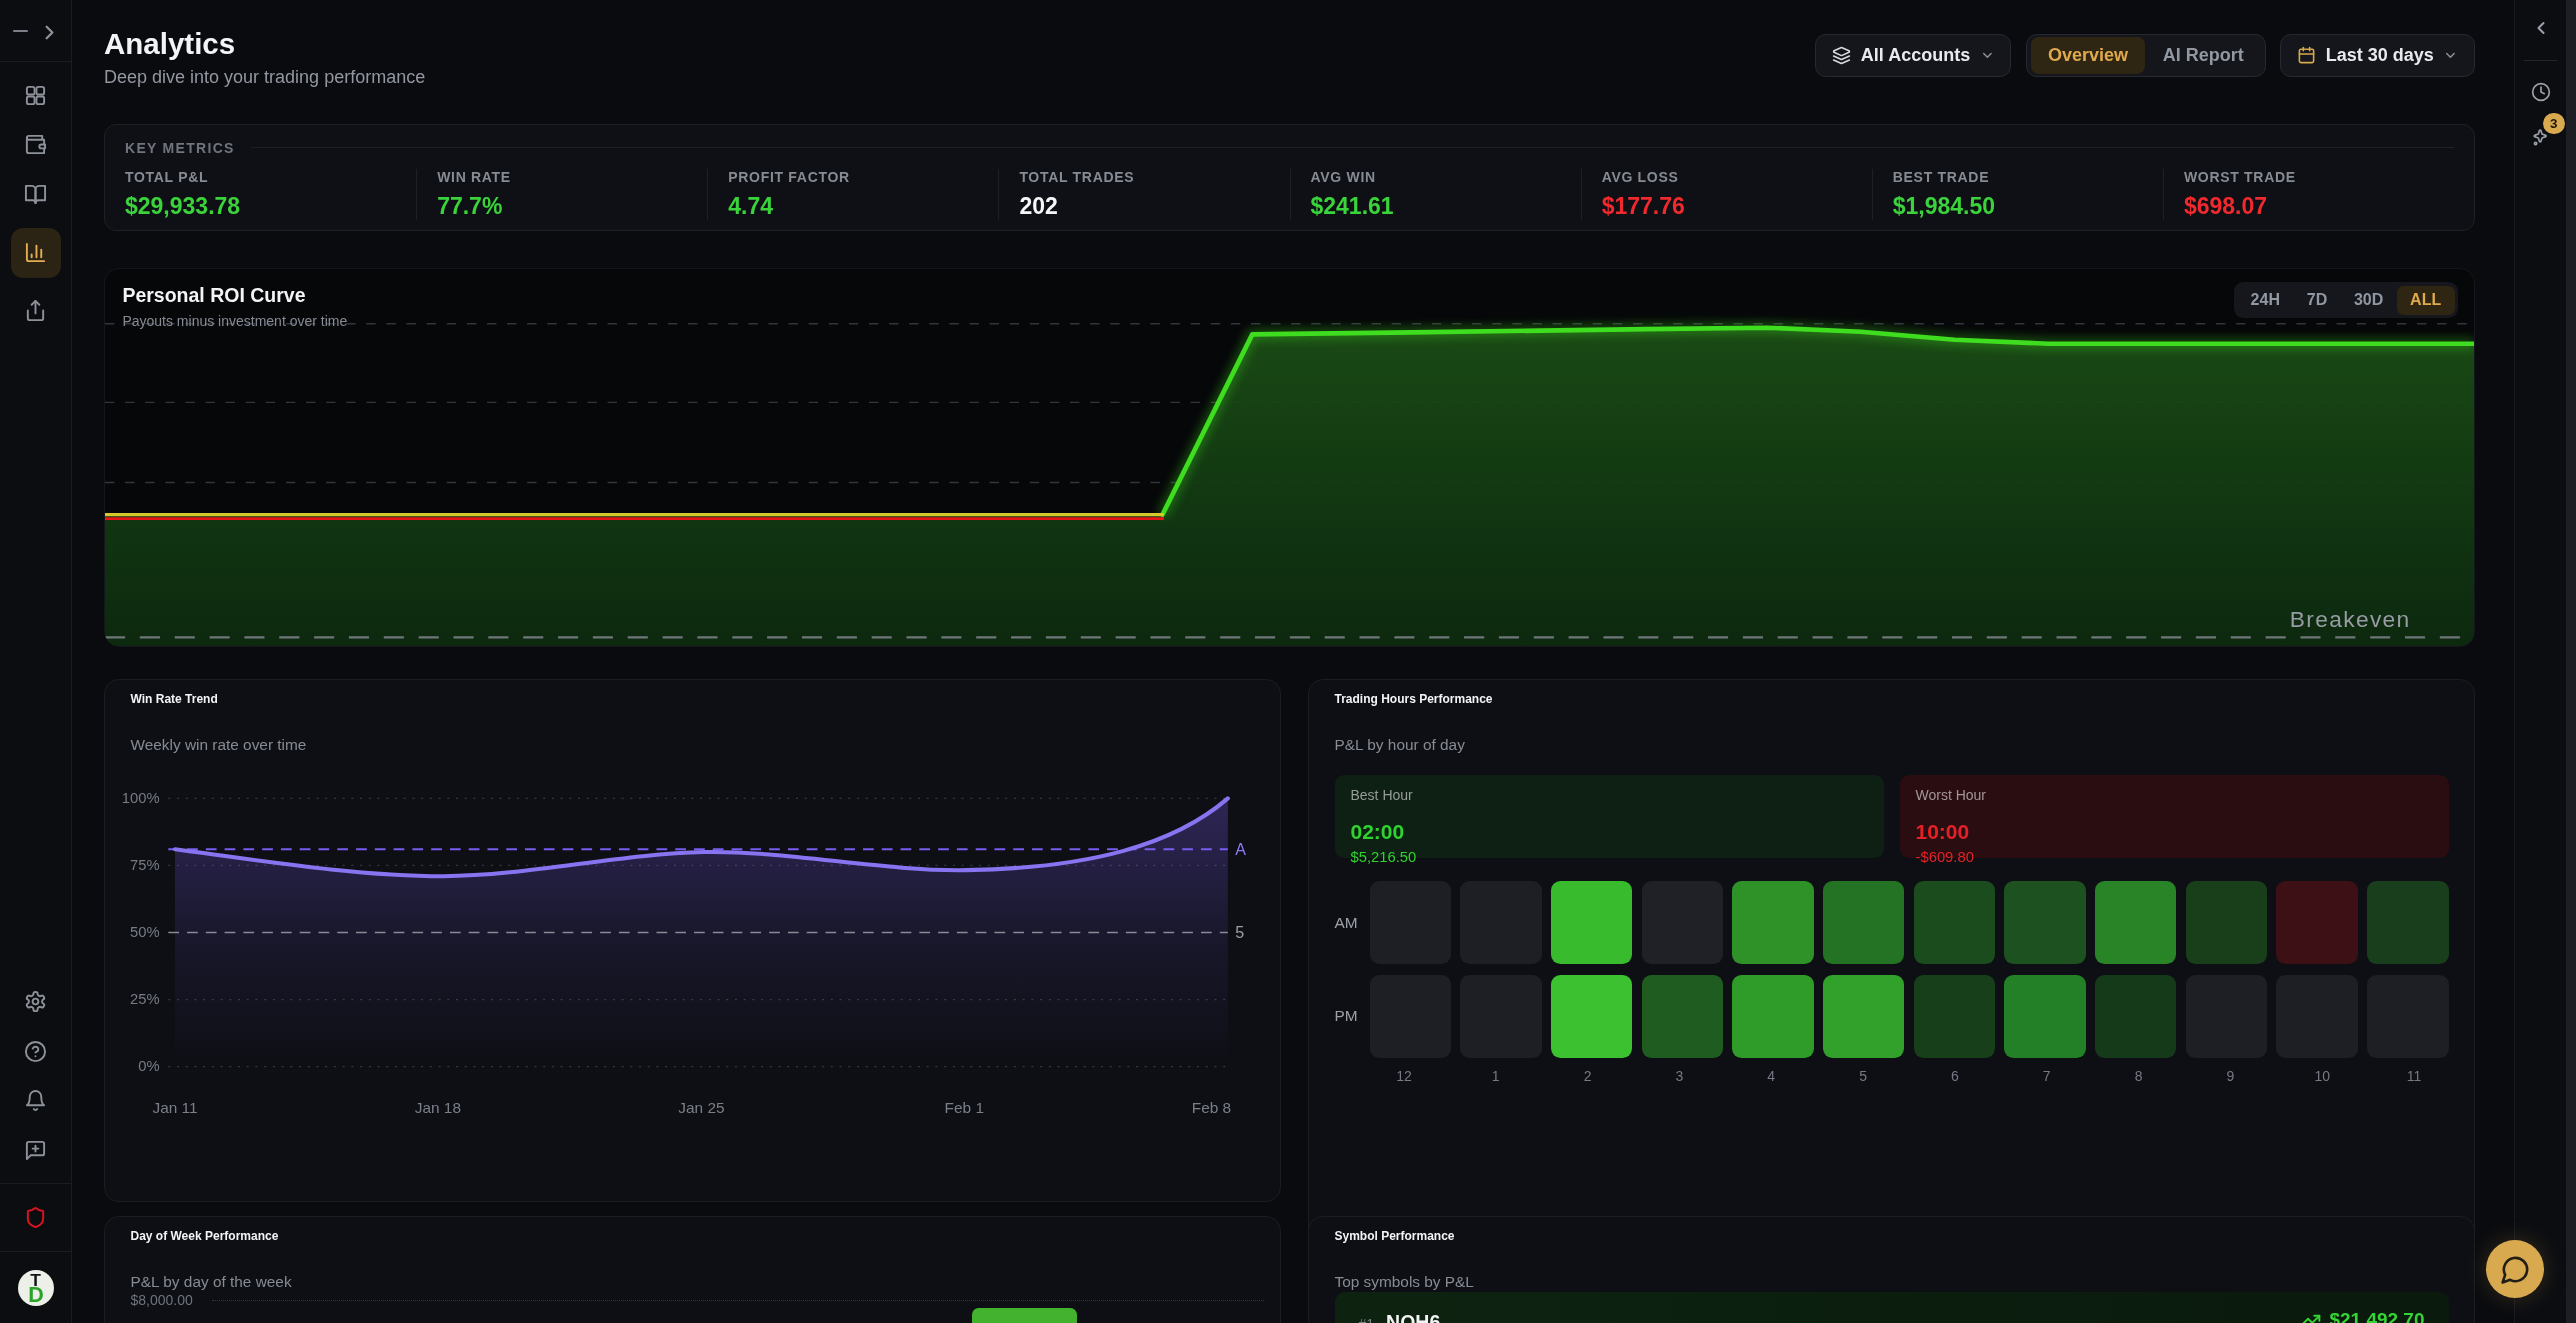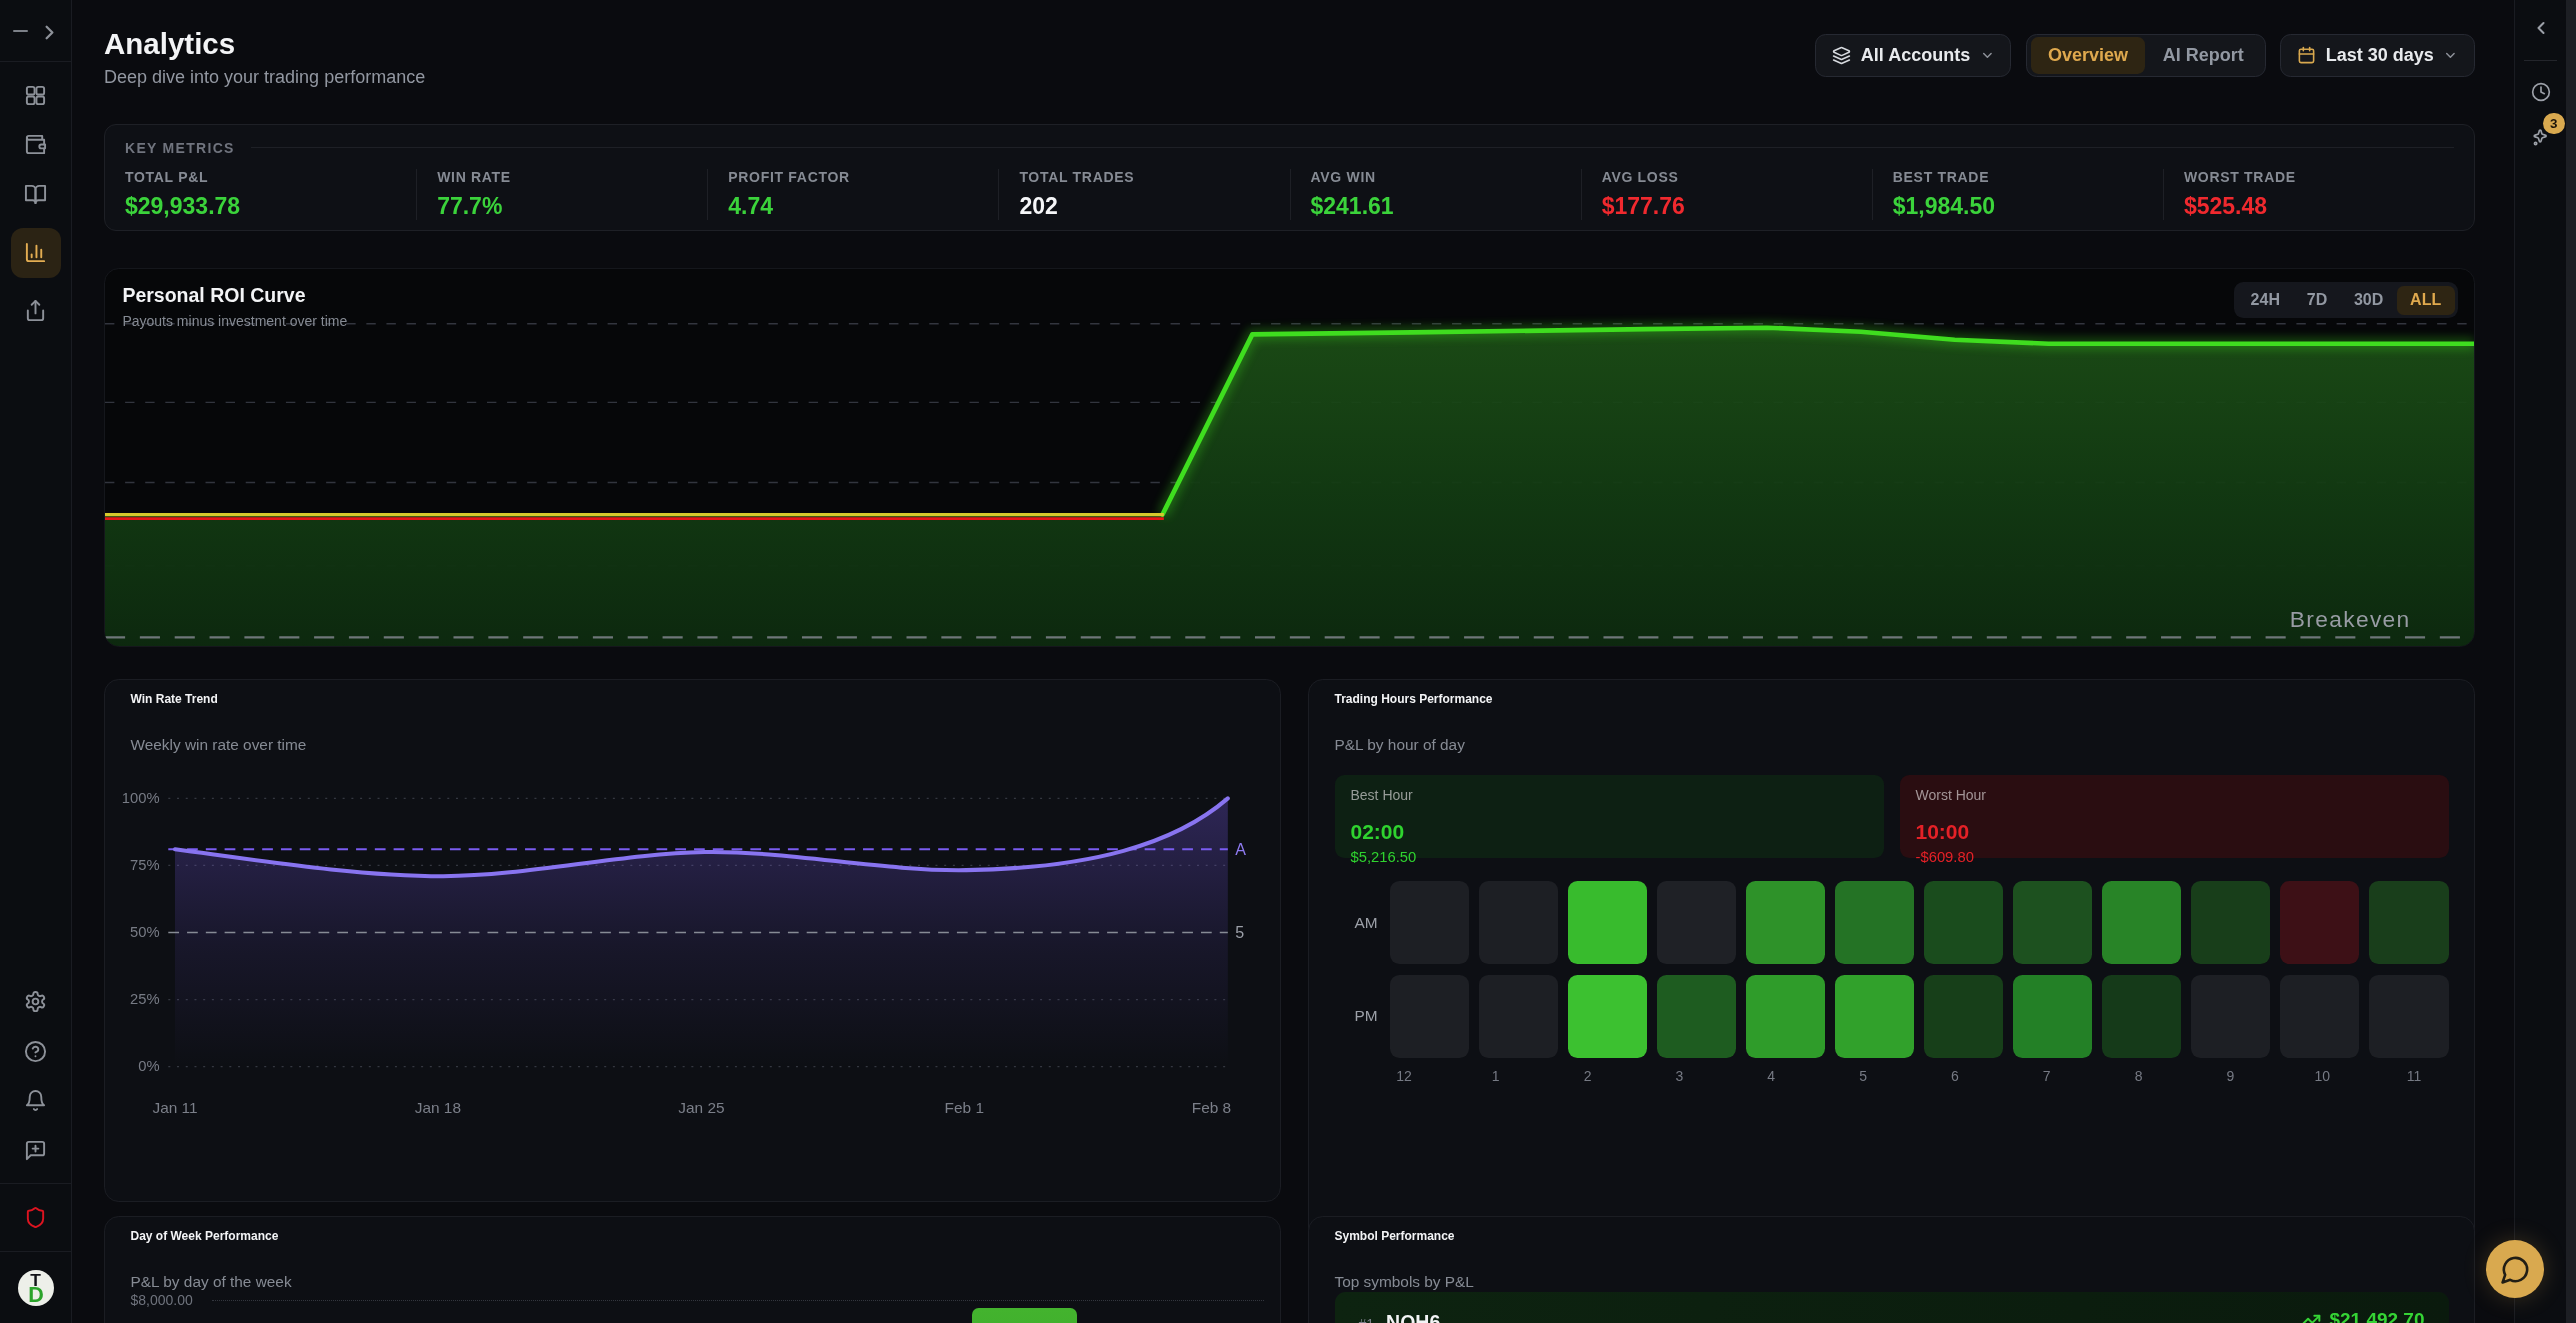--- a/index.html
+++ b/index.html
@@ -98,21 +98,21 @@
   .hour-box.worst { background:#2a0d11; }
   .hb-label { font-size:14px; color:#979c98; }
   .hour-box.worst .hb-label { color:#a39597; }
   .hb-time { font-size:21px; font-weight:700; margin-top:17px; }
   .hb-amount { font-size:14.8px; margin-top:5.4px; }
   .best .hb-time,.best .hb-amount { color:#2fd32f; }
   .worst .hb-time,.worst .hb-amount { color:#e42127; }
 
   .heatmap { position:absolute; left:25.5px; right:25.5px; top:201px; }
   .hm-row { display:flex; align-items:stretch; height:83px; margin-bottom:10.7px; }
-  .hm-row-label { width:35px; display:flex; align-items:center; font-size:15.4px; color:#9ca0a8;margin-left:20px; }
+  .hm-row-label { width:35px; display:flex; align-items:center; font-size:15.4px; color:#9ca0a8; }
   .hm-cells { flex:1; display:grid; grid-template-columns:repeat(12,1fr); gap:9.4px; }
   .hm-cell { border-radius:9.4px; background:#1d1f24; cursor:pointer; }
   .hm-hours { margin-left:35px; display:grid; grid-template-columns:repeat(12,1fr); gap:23px; margin-top:6.7px; }
   .hm-hours span { text-align:center; font-size:14px; color:#767a84; }
   .hm-legend { margin-top:24px; display:flex; justify-content:center; gap:29.5px; }
   .legend-item { display:flex; align-items:center; gap:9.4px; font-size:14px; color:#9ca0a8; }
   .legend-swatch { width:14.8px; height:14.8px; border-radius:4px; }
 
   
   #dow-card { left:32px; top:1216px; width:1177px; height:376px; }
@@ -315,21 +315,21 @@
       <div class="km-col">
         <div class="km-label">AVG LOSS</div>
         <div class="km-value red">$177.76</div>
       </div>
       <div class="km-col">
         <div class="km-label">BEST TRADE</div>
         <div class="km-value green">$1,984.50</div>
       </div>
       <div class="km-col">
         <div class="km-label">WORST TRADE</div>
-        <div class="km-value red">$525.48</div>
+        <div class="km-value red">$698.07</div>
       </div>
     </div>
   </section>
 
   <section class="card" id="roi-card">
     <svg id="roi-svg" viewBox="0 0 3535 565" preserveAspectRatio="none">
       <defs>
         <linearGradient id="roiGrad" x1="0" y1="0" x2="0" y2="1">
           <stop offset="0" stop-color="#1c4f16" stop-opacity="0.92"></stop>
           <stop offset="0.55" stop-color="#123a12" stop-opacity="0.94"></stop>

